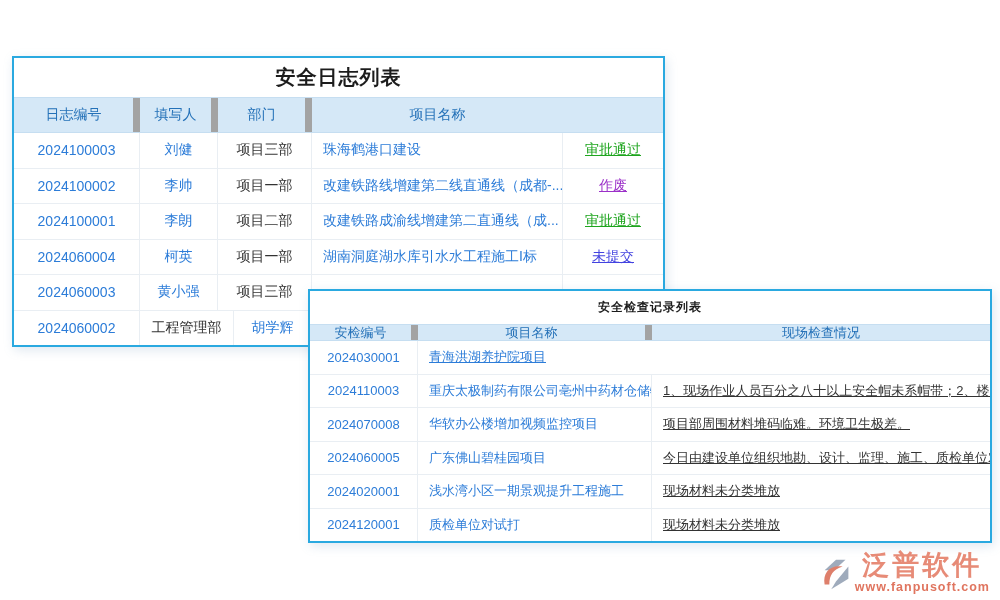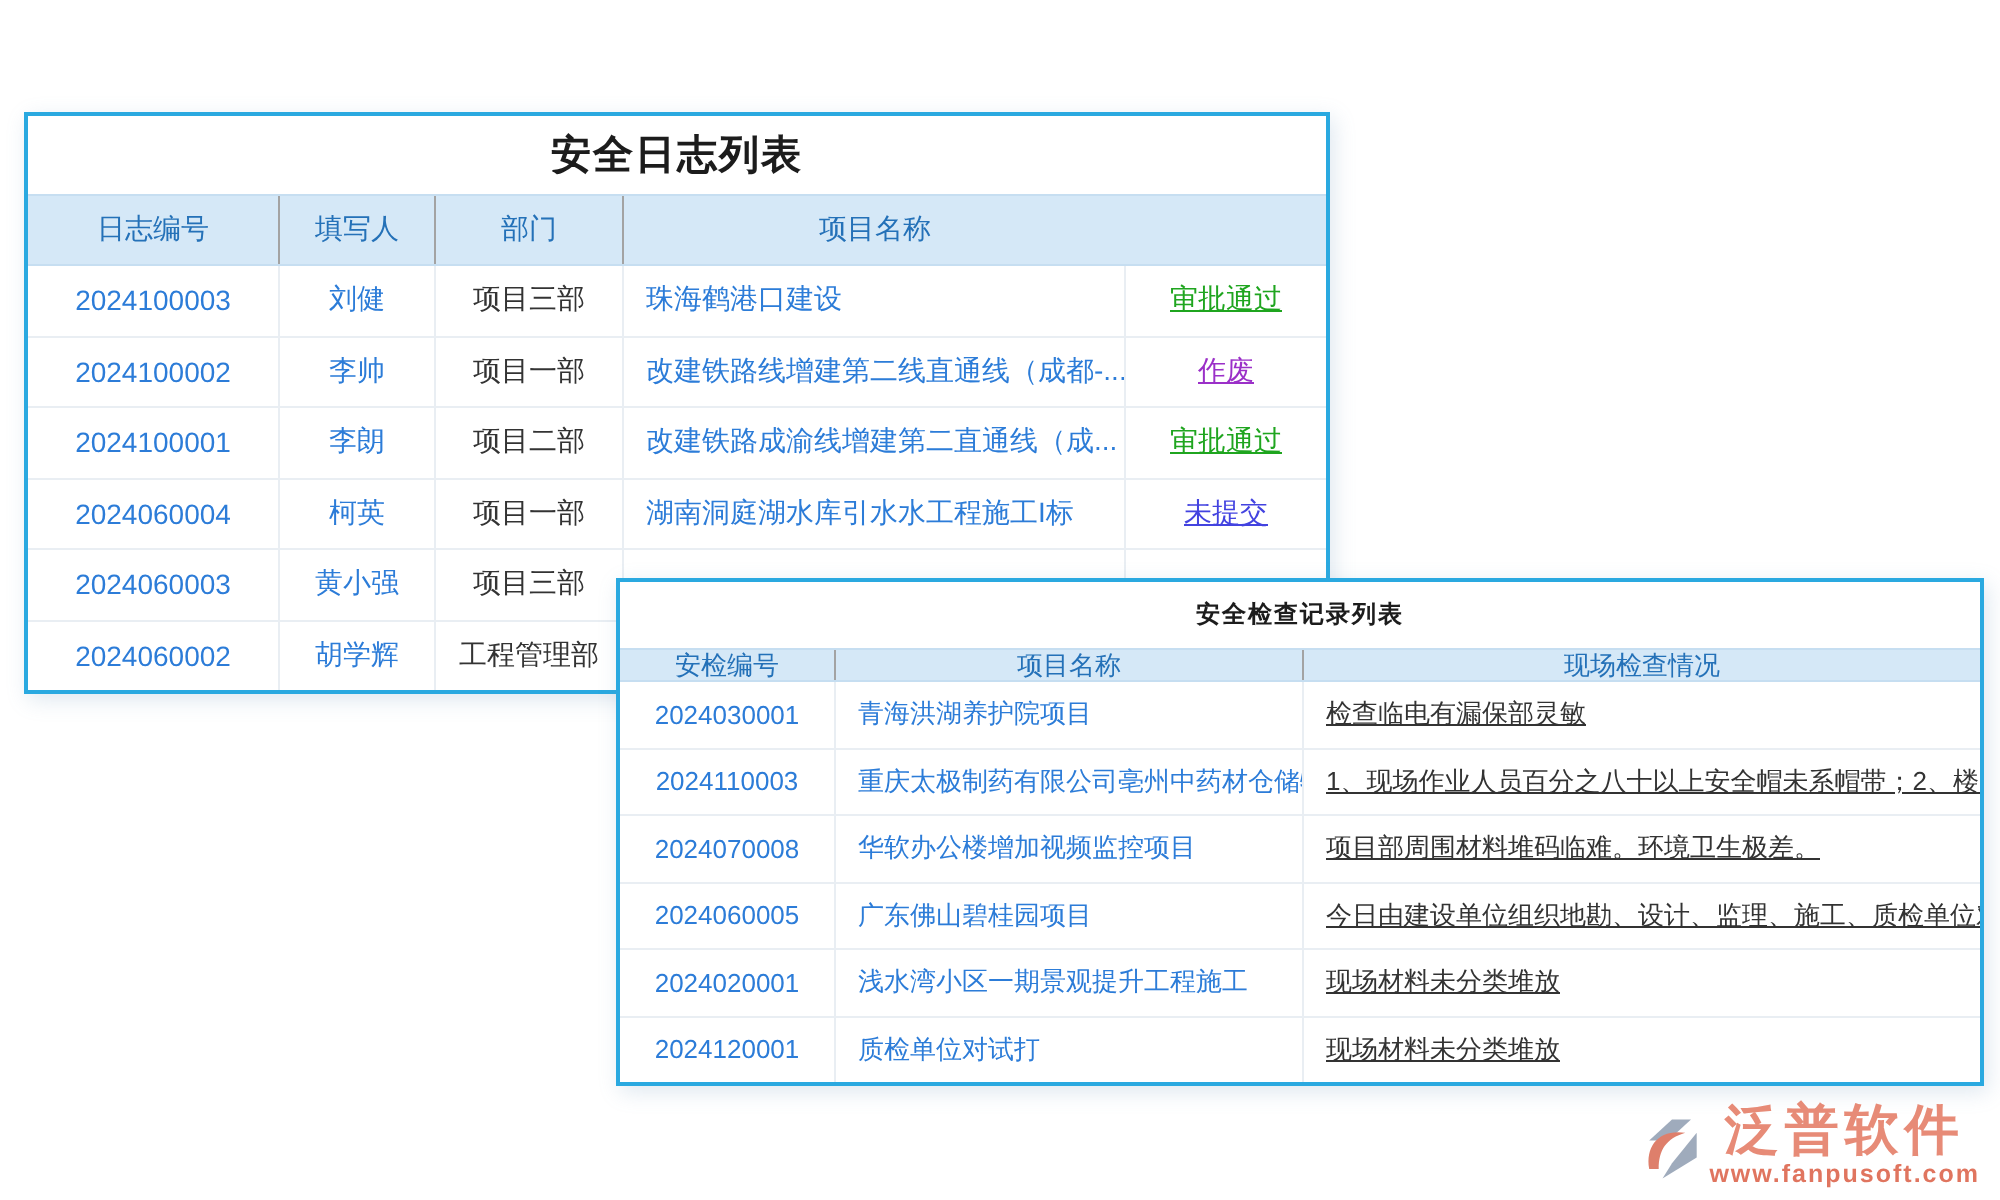--- a/index.html
+++ b/index.html
@@ -16,21 +16,21 @@
   .panel-title { flex:0 0 auto; display:flex; align-items:center; justify-content:center;
                  font-weight:bold; color:#1c1c1c; letter-spacing:1px; }
   .t1 .panel-title { height:39px; font-size:20px; }
   .t2 .panel-title { height:33px; font-size:12px; }
 
   .thead { flex:0 0 auto; display:flex; background:#D5E8F7; color:#2471B8;
            border-top:1px solid #C6DEF1; border-bottom:1px solid #C6DEF1; }
   .t1 .thead { height:36px; font-size:14px; }
   .t2 .thead { height:17px; font-size:13px; }
   .th { display:flex; align-items:center; justify-content:center;
-        border-right:1px solid #a3a3a3; overflow:hidden; white-space:nowrap; }
+        border-right:7px solid #a3a3a3; overflow:hidden; white-space:nowrap; }
   .th:last-child { border-right:none; }
 
   .tbody { flex:1 1 auto; display:flex; flex-direction:column; }
   .trow { flex:1 1 0; display:flex; border-bottom:1px solid #E9EEF3; background:#fff; }
   .trow:last-child { border-bottom:none; }
   .td { display:flex; align-items:center; justify-content:center;
         border-right:1px solid #E9EEF3; overflow:hidden; white-space:nowrap; }
   .td:last-child { border-right:none;text-decoration:underline; }
   .td.left { justify-content:flex-start; padding:0 11px; }
   .t1 .td { font-size:14px; }
@@ -104,42 +104,41 @@
       <div class="trow">
         <div class="td c1 link">2024060003</div>
         <div class="td c2 link">黄小强</div>
         <div class="td c3 dark">项目三部</div>
         <div class="td c4 left link"></div>
         <div class="td c5" data-status=""></div>
       </div>
 
       <div class="trow">
         <div class="td c1 link">2024060002</div>
+        <div class="td c3 dark">工程管理部</div>
         <div class="td c2 link">胡学辉</div>
-        <div class="td c3 dark">工程管理部</div>
         <div class="td c4 left link"></div>
         <div class="td c5" data-status=""></div>
       </div>
 
     </div>
   </div>
 
   <div class="panel t2">
     <div class="panel-title">安全检查记录列表</div>
     <div class="thead">
       <div class="th c1">安检编号</div>
       <div class="th c2">项目名称</div>
       <div class="th c3">现场检查情况</div>
     </div>
     <div class="tbody">
 
       <div class="trow">
         <div class="td c1 link">2024030001</div>
         <div class="td c2 left link">青海洪湖养护院项目</div>
-        <div class="td c3 left dark">检查临电有漏保部灵敏</div>
       </div>
 
       <div class="trow">
         <div class="td c1 link">2024110003</div>
         <div class="td c2 left link">重庆太极制药有限公司亳州中药材仓储物...</div>
         <div class="td c3 left dark">1、现场作业人员百分之八十以上安全帽未系帽带；2、楼内灭火...</div>
       </div>
 
       <div class="trow">
         <div class="td c1 link">2024070008</div>

